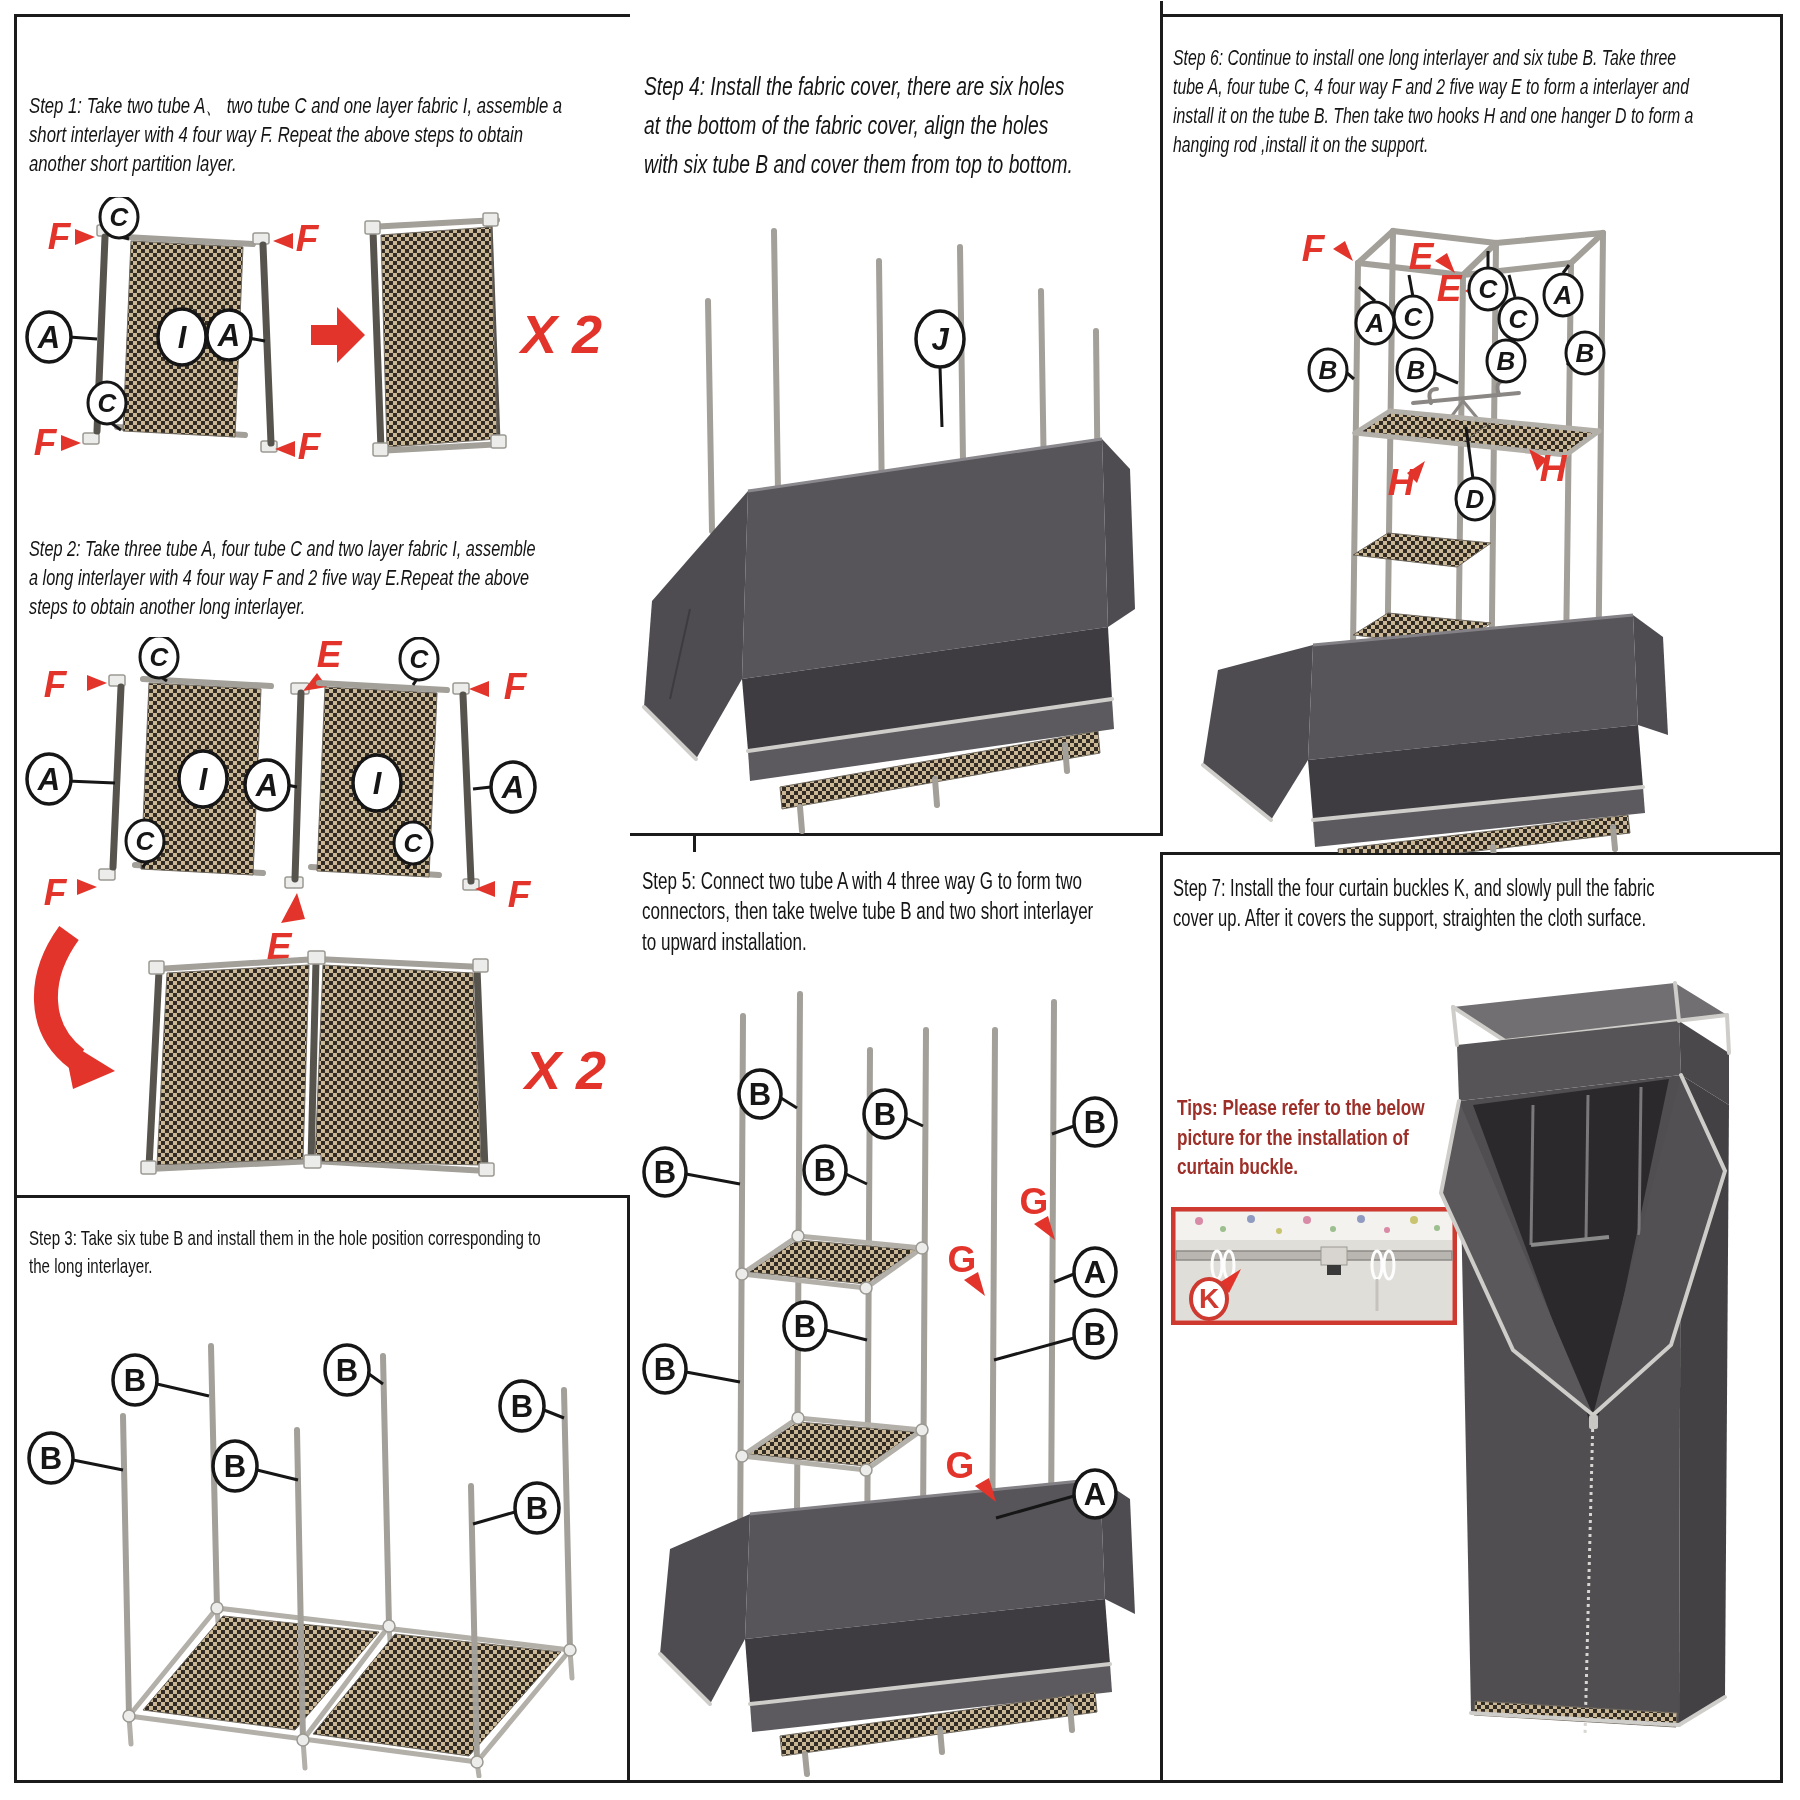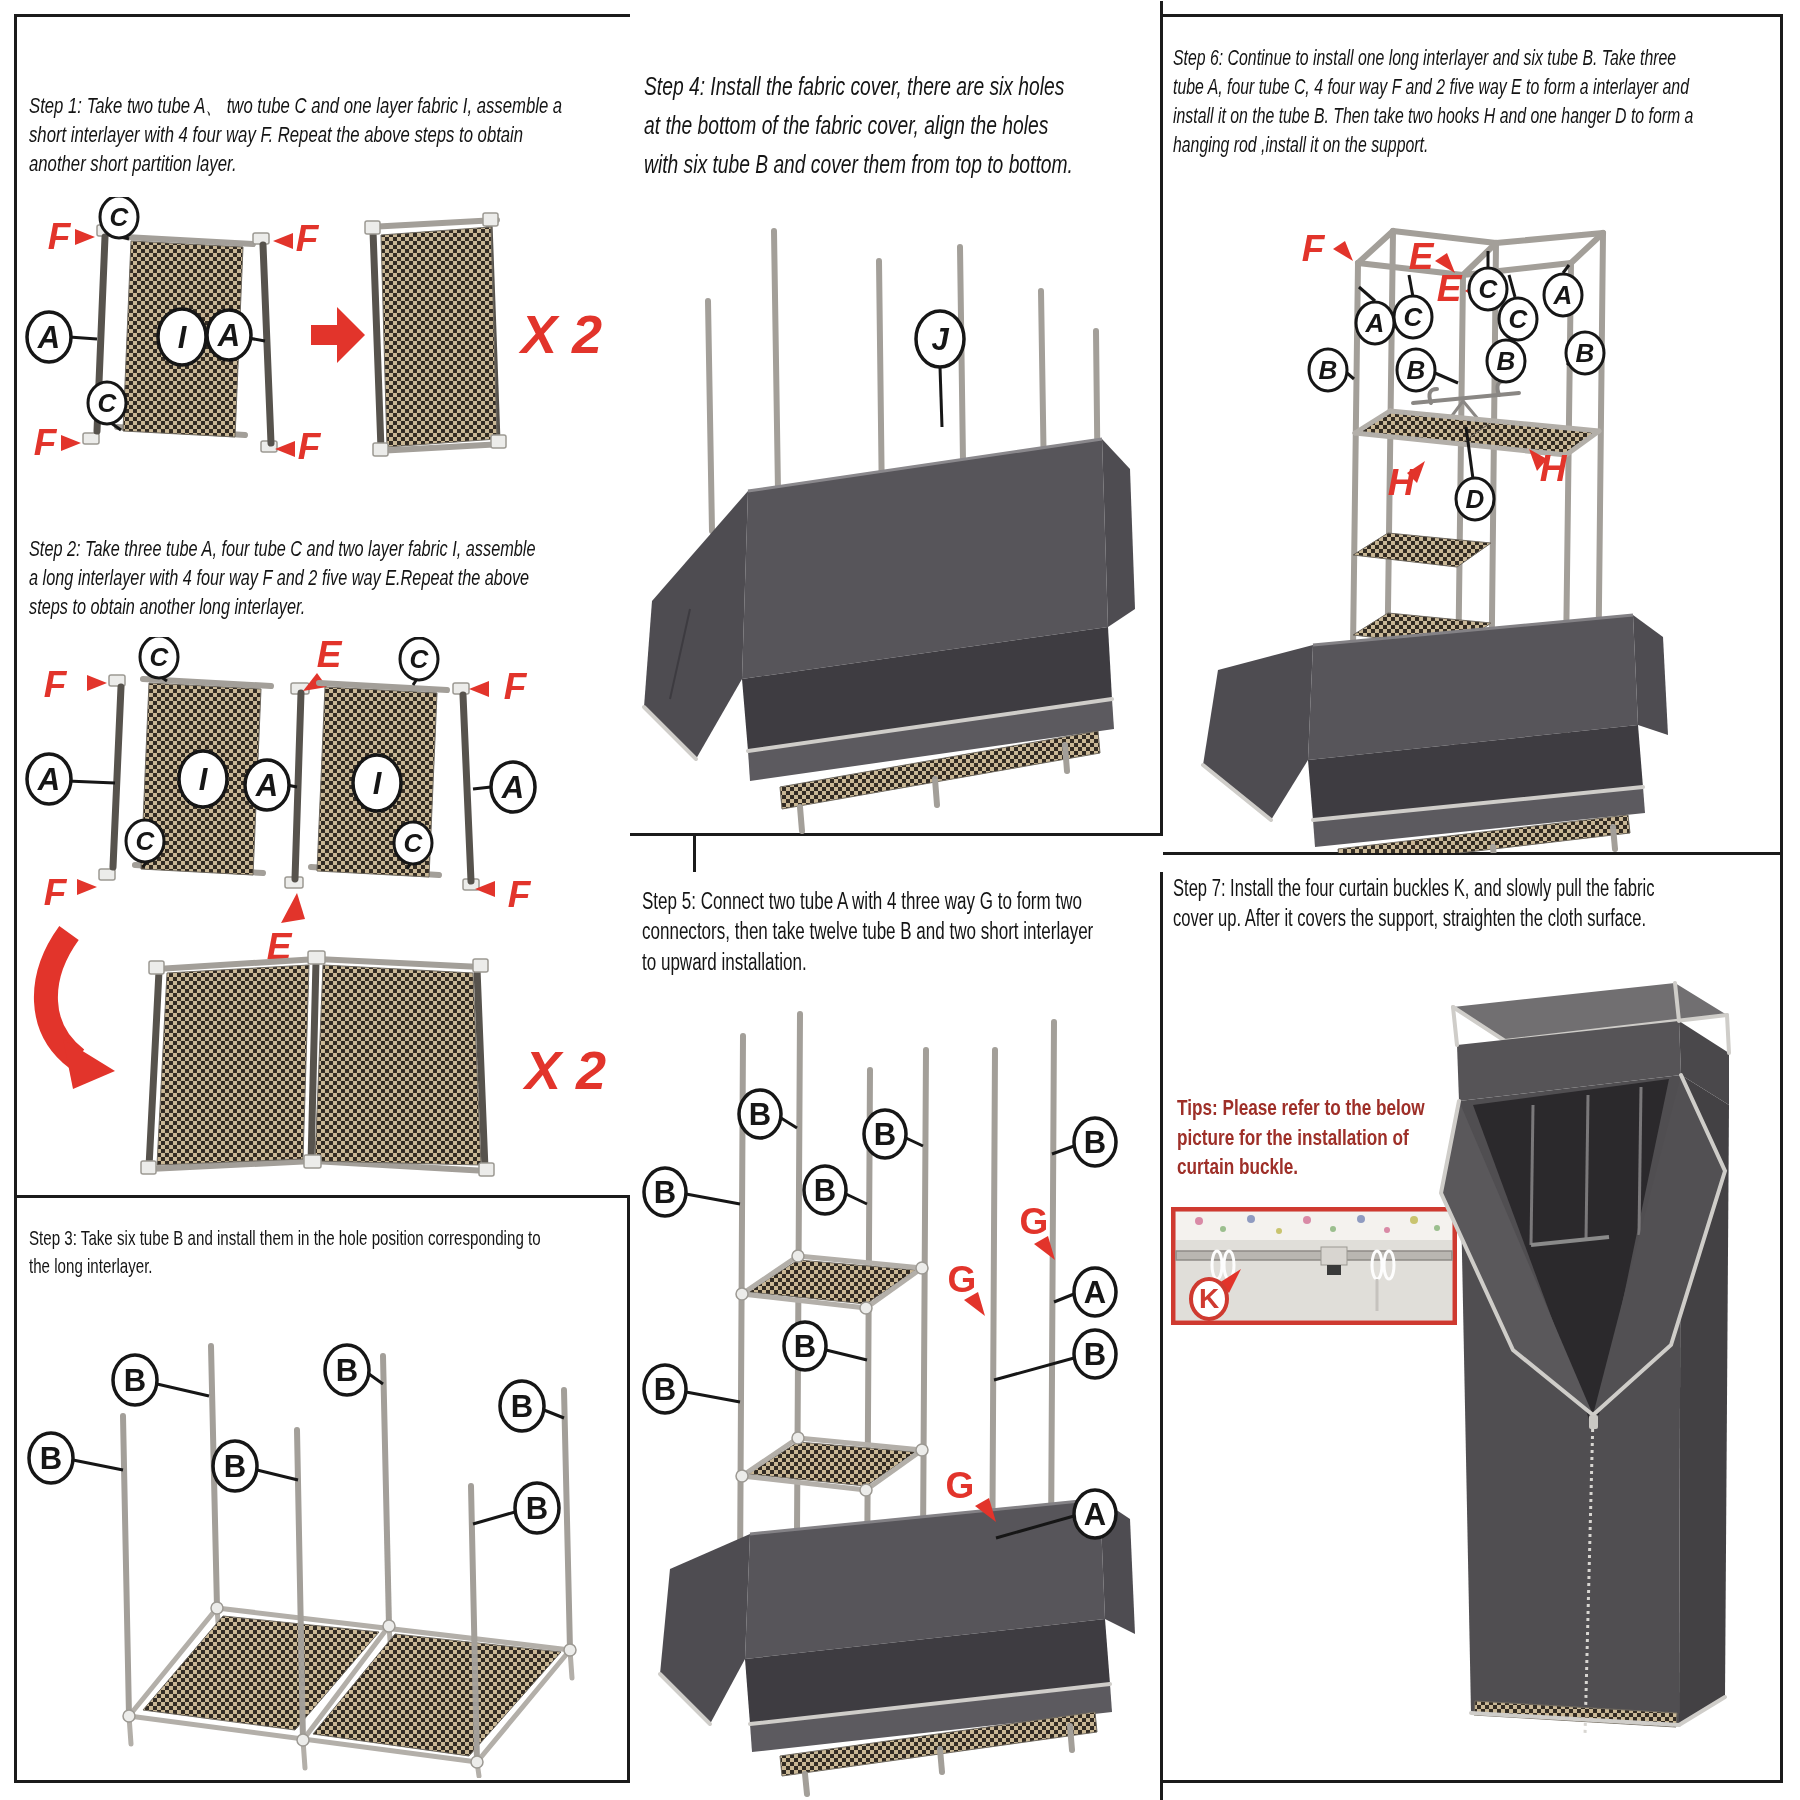--- a/index.html
+++ b/index.html
@@ -338,21 +338,21 @@
       </g>
       <polygon class="fb" points="150,648 468,592 470,614 152,670"></polygon>
       <g>
         <line class="tube" x1="170" y1="668" x2="172" y2="692"></line>
         <line class="tube" x1="305" y1="640" x2="307" y2="666"></line>
         <line class="tube" x1="435" y1="606" x2="437" y2="632"></line>
       </g>
     </svg>
   </div>
 
-  <div class="panel br" style="left:630px;top:852px;width:533px;height:928px;margin-top:20px;">
+  <div class="panel br" style="left:630px;top:852px;width:533px;height:928px;">
     <div class="step-text sx74" style="left:12px;top:14px;font-size:23px;">Step 5: Connect two tube A with 4 three way G to form two
 connectors, then take twelve tube B and two short interlayer
 to upward installation.</div>
     <svg class="diag" style="top:122px;" width="533" height="805" viewBox="0 0 533 805">
       <g>
         <line class="tube" x1="113" y1="42" x2="110" y2="585"></line>
         <line class="tube" x1="170" y1="20" x2="167" y2="540"></line>
         <line class="tube" x1="240" y1="76" x2="237" y2="600"></line>
         <line class="tube" x1="296" y1="56" x2="293" y2="552"></line>
         <line class="tube" x1="365" y1="56" x2="362" y2="608"></line>

